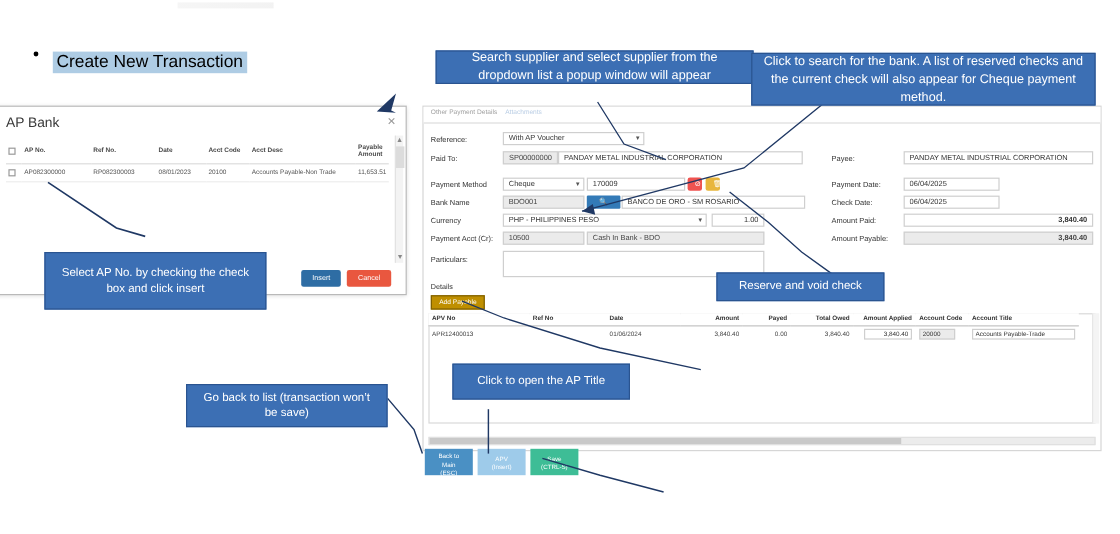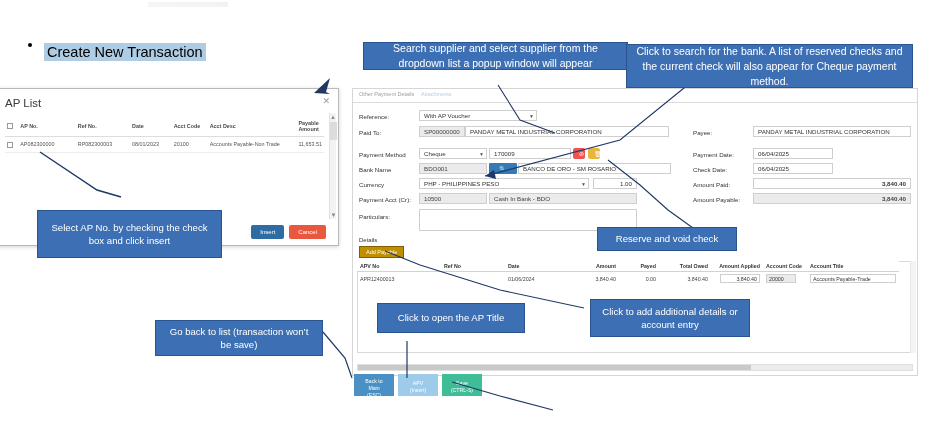--- a/index.html
+++ b/index.html
@@ -187,21 +187,21 @@
 <div id="root">
 
   <div class="top-artifact"></div>
 
   <div class="bullet-heading">
     <span class="bullet-dot"></span>
     <span class="bullet-text">Create New Transaction</span>
   </div>
 
   <div class="ap-modal">
-    <div class="ap-title">AP List</div>
+    <div class="ap-title">AP Bank</div>
     <div class="ap-close">✕</div>
 
     <div class="ap-scroll">
       <div class="arrow">▲</div>
       <div class="thumb"></div>
       <div class="arrow" style="position:absolute;bottom:0;left:0;width:7px;">▼</div>
     </div>
 
     <table class="ap-table">
       <thead>
@@ -377,18 +377,17 @@
   <div class="callout" style="left:363px; top:42px; width:265px; height:28px;">Search supplier and select supplier from the dropdown list a popup window will appear</div>
 
   <div class="callout" style="left:626px; top:12px; width:287px; height:44px;margin-top:32px;">Click to search for the bank. A list of reserved checks and the current check will also appear for Cheque payment method.</div>
 
   <div class="callout small" style="left:37px; top:210px; width:185px; height:48px;">Select AP No. by checking the check box and click insert</div>
 
   <div class="callout small" style="left:597px; top:227px; width:140px; height:24px;">Reserve and void check</div>
 
   <div class="callout small" style="left:377px; top:303px; width:148px; height:30px;">Click to open the AP Title</div>
 
-  <div class="callout small" style="left:590px; top:299px; width:160px; height:38px;">Click to add additional details or account entry</div>
 
   <div class="callout small" style="left:155px; top:320px; width:168px; height:36px;">Go back to list (transaction won’t be save)</div>
 
 
 </div>
 
 </body></html>

